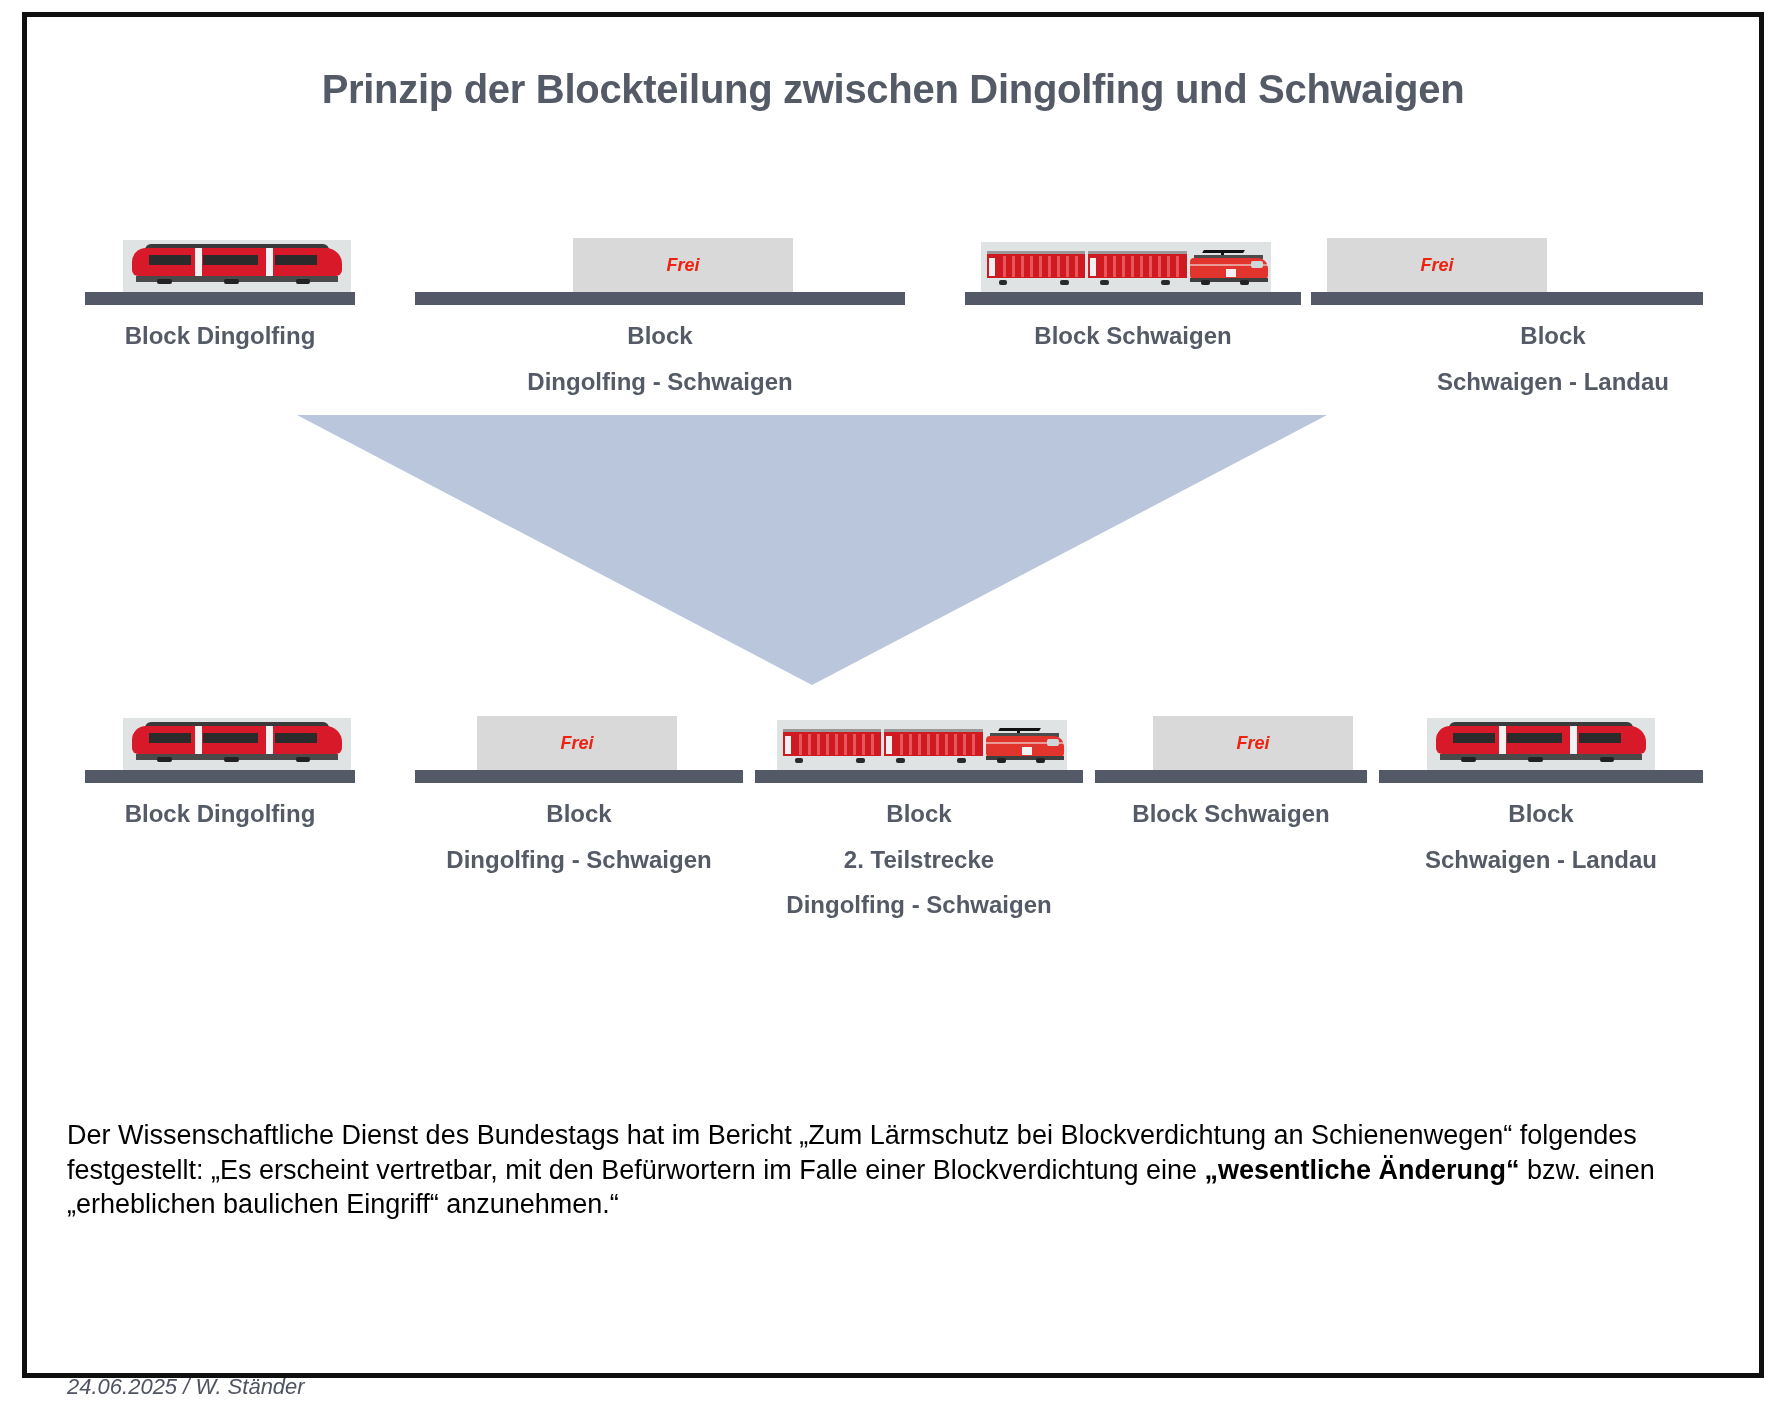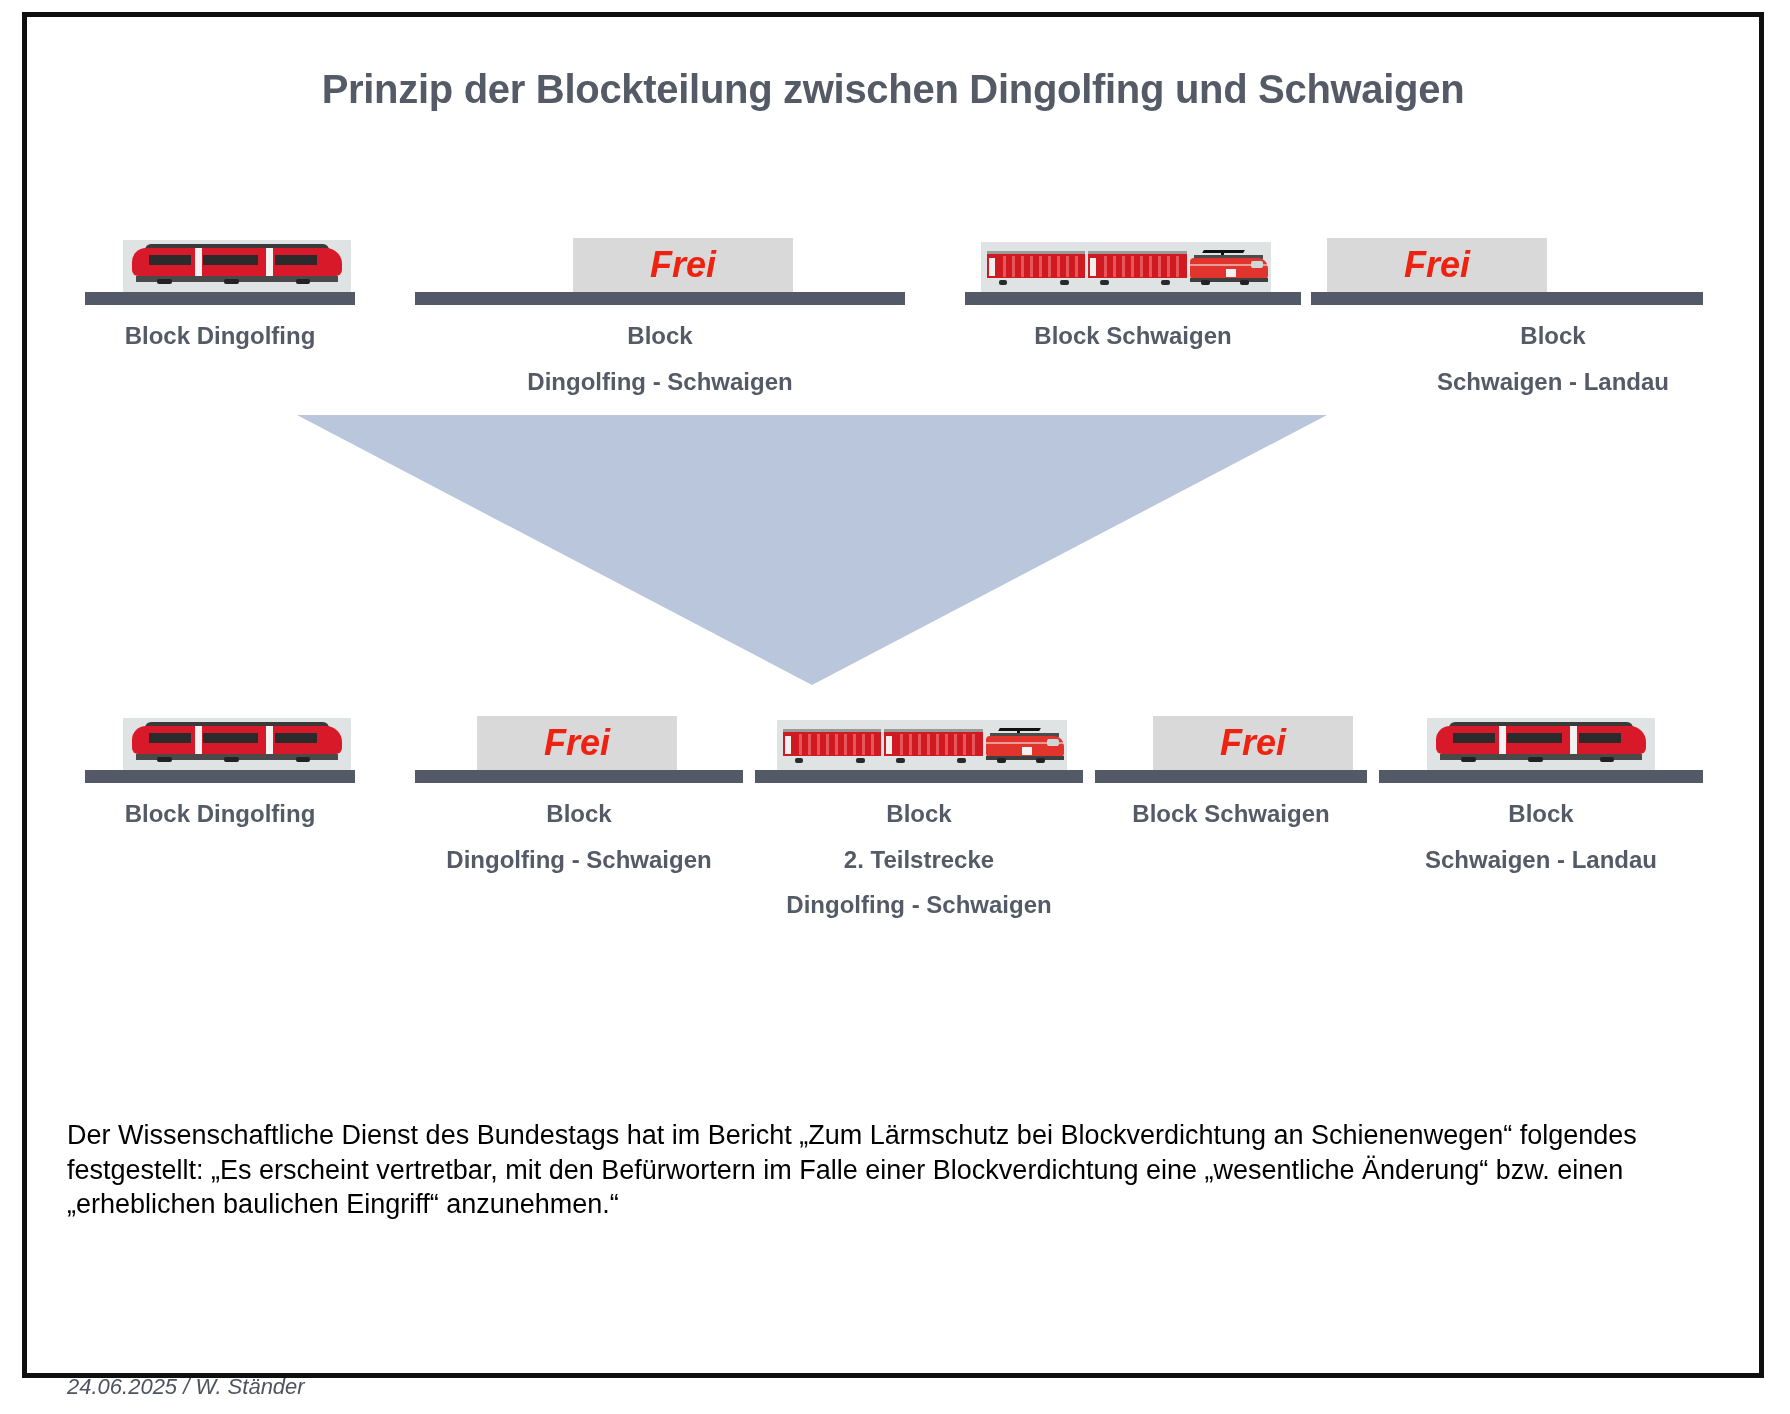--- a/index.html
+++ b/index.html
@@ -31,21 +31,21 @@
     position:absolute;left:0;bottom:0;
     height:13px;width:100%;
     background:#535966;
   }
   .freibox{
     position:absolute;
     background:#d9d9d9;
     display:flex;align-items:center;justify-content:center;
   }
   .frei{
-    color:#ee2211;font-style:italic;font-weight:bold;font-size:36px;
+    color:#ee2211;font-style:italic;font-weight:bold;font-size:18px;
   }
   .blabel{
     position:absolute;left:50%;transform:translateX(-50%);
     text-align:center;
     font-size:24px;font-weight:bold;color:#545a66;
     white-space:nowrap;line-height:1.9;
   }
 
   
   .train{position:absolute;bottom:13px;background:#dfe3e3;}
@@ -122,21 +122,21 @@
     font-size:24px;font-weight:bold;color:#545a66;
     line-height:1.62;
   }
 
   
   .para{
     position:absolute;left:40px;top:1101px;width:1670px;
     font-size:27px;color:#000;line-height:1.28;
     font-family:"Liberation Sans", sans-serif;
   }
-  .para b{font-weight:normal;}
+  .para b{font-weight:bold;}
   .quelle{
     position:absolute;left:0;top:1280px;width:1742px;
     text-align:center;padding-right:10px;box-sizing:border-box;
     font-size:25px;font-style:italic;color:#4f5460;
   }
   .quelle .q1{font-weight:bold;font-style:italic;}
   .footer{
     position:absolute;left:40px;top:1357px;
     font-size:22px;font-style:italic;color:#4f5460;
   }

